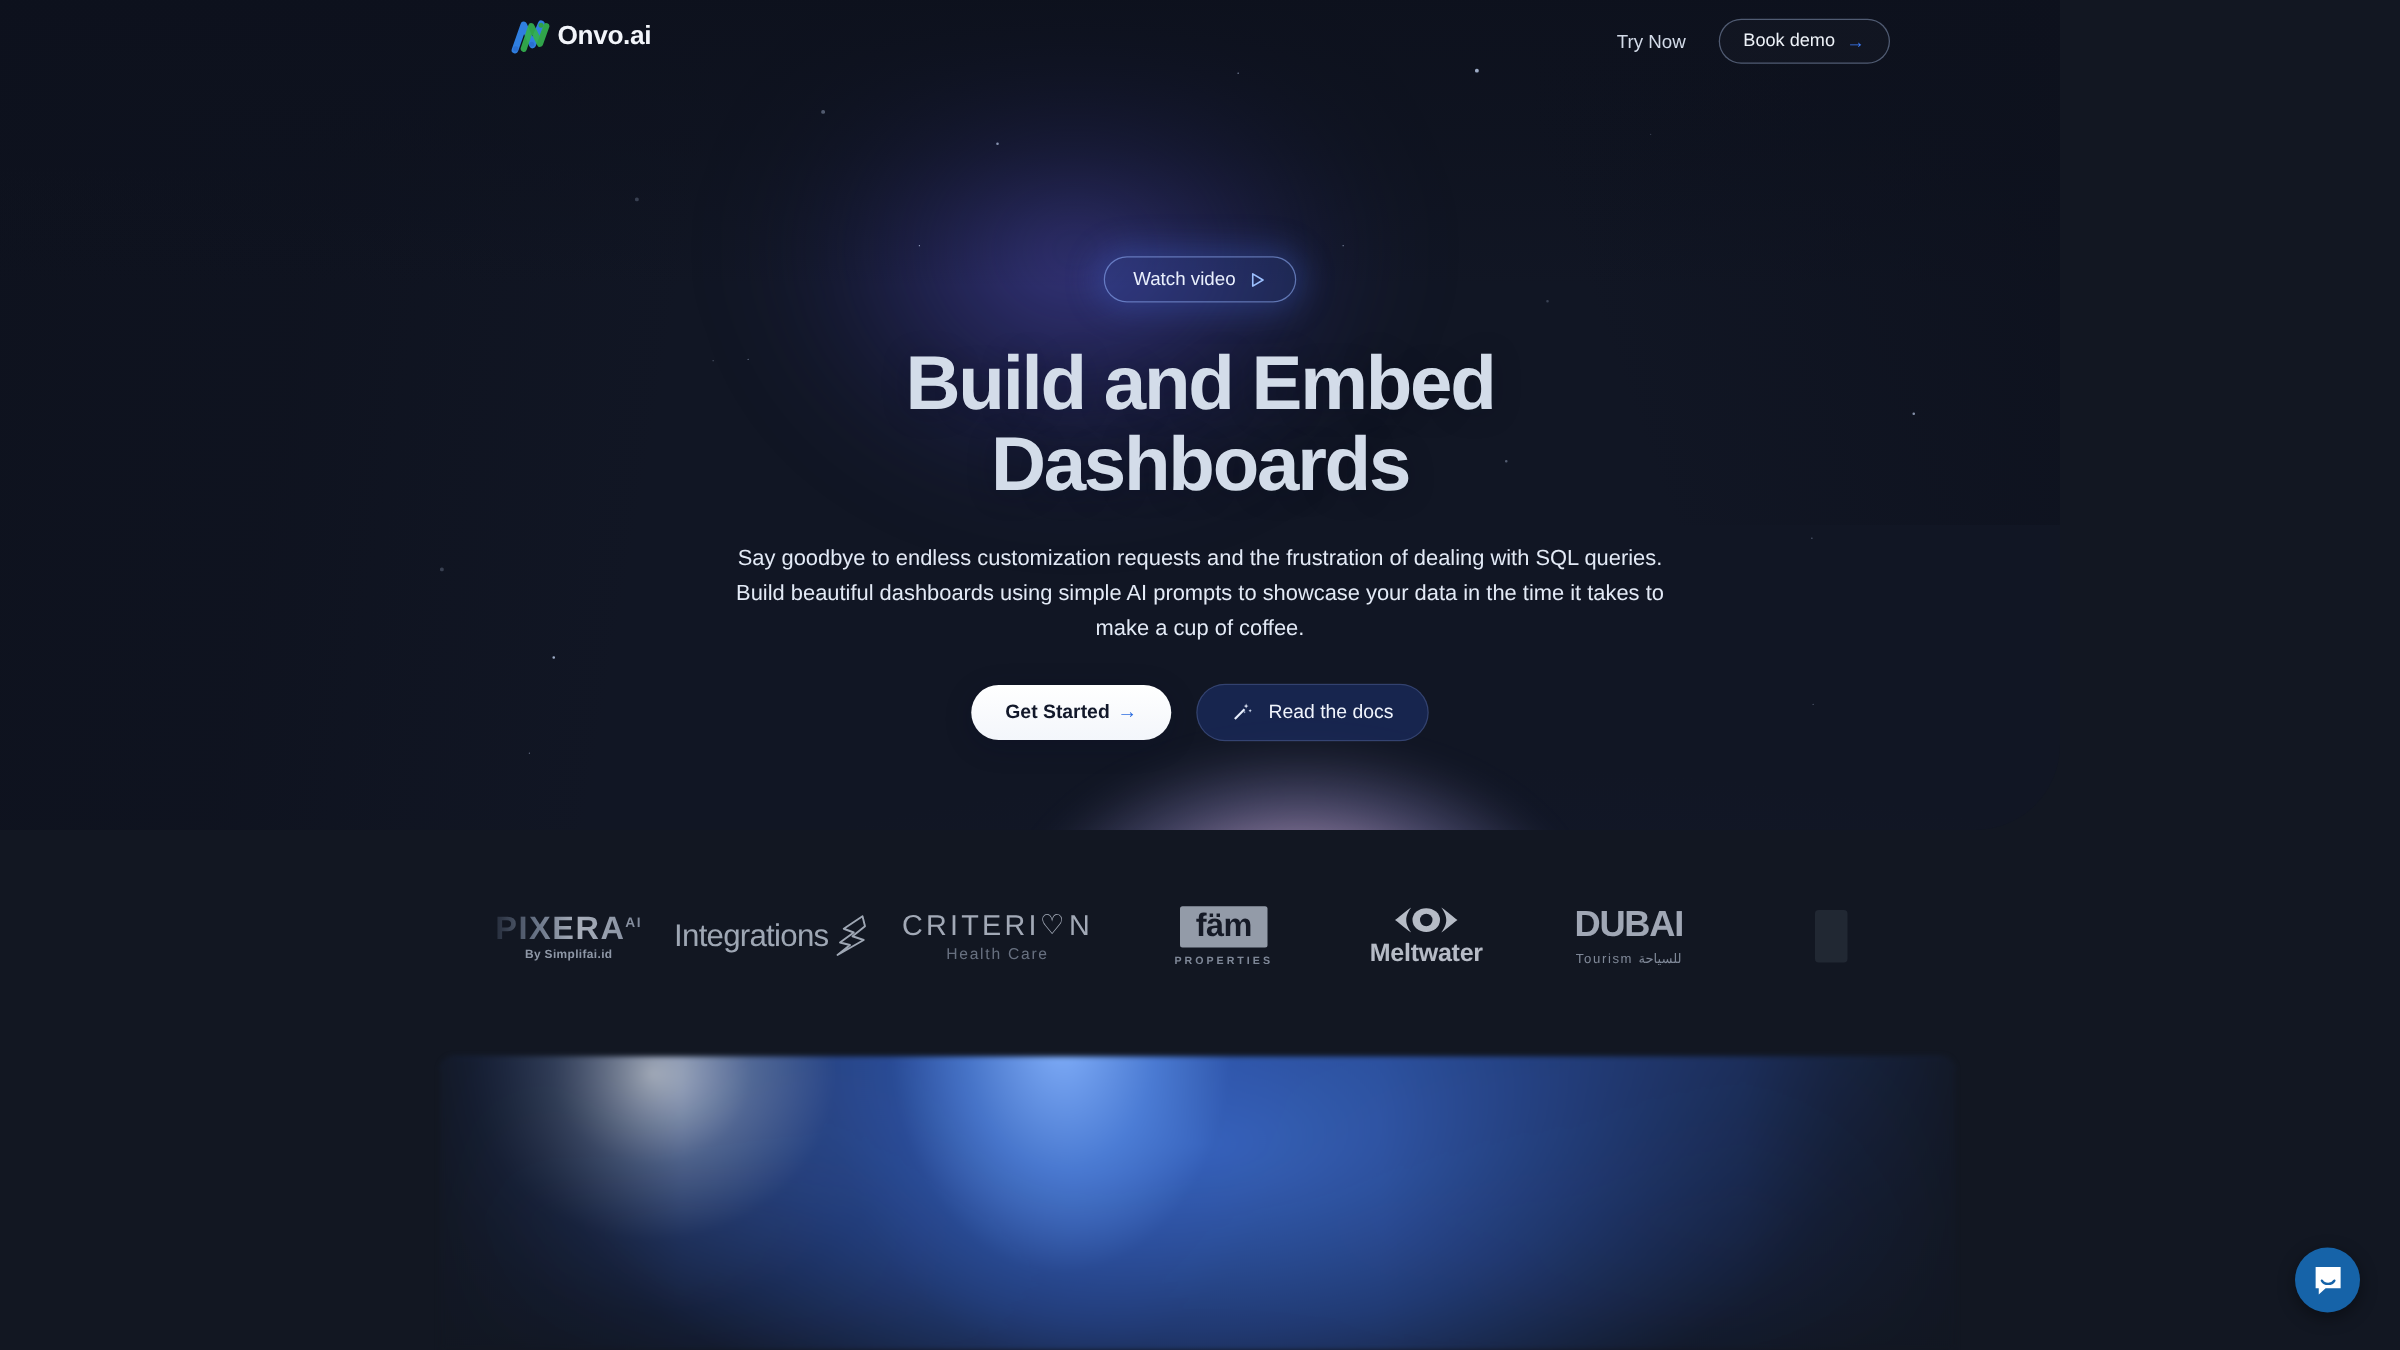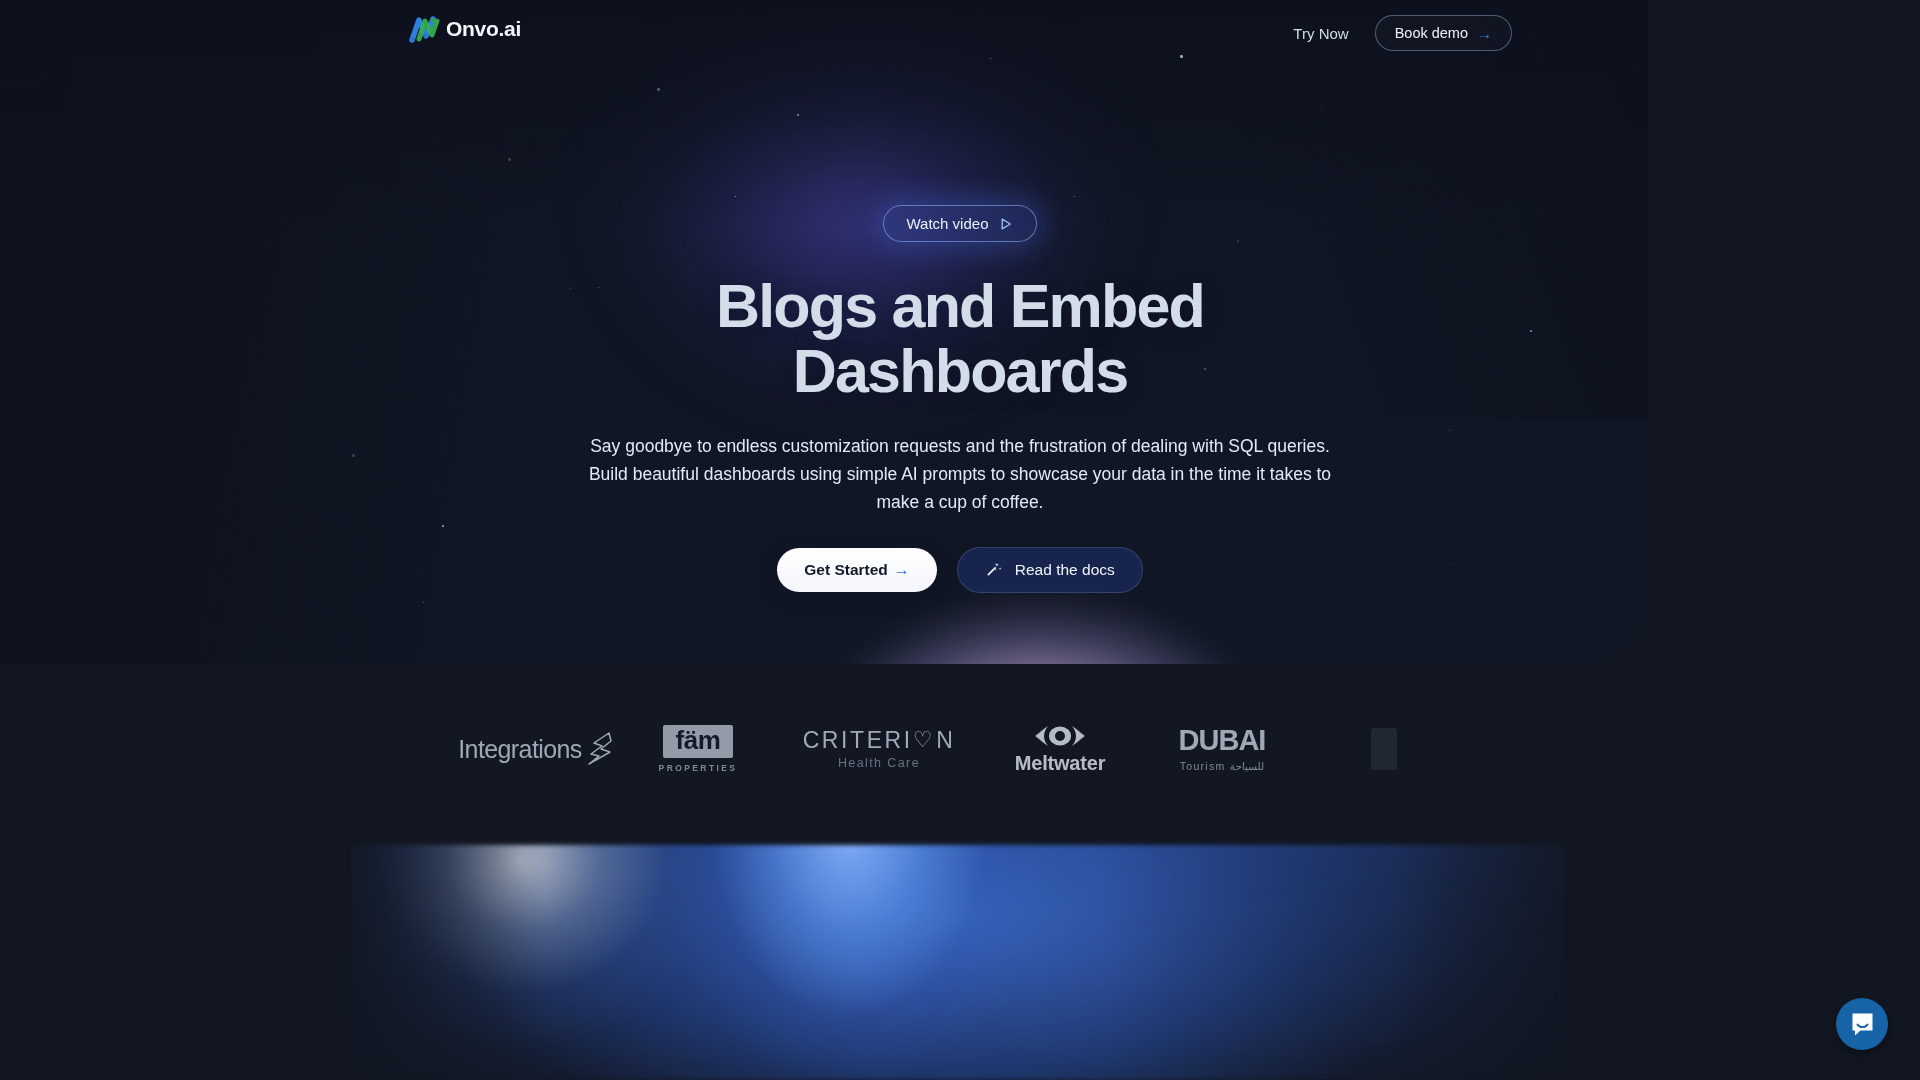--- a/index.html
+++ b/index.html
@@ -239,21 +239,21 @@
   <div class="hero-content">
 
     <div class="watch-pill">
       <span>Watch video</span>
       <svg width="14" height="14" viewBox="0 0 14 14">
         <path d="M3.2 2.1 L11.4 7 L3.2 11.9 Z" fill="none" stroke="#9cc0ff" stroke-width="1.3" stroke-linejoin="round"></path>
       </svg>
     </div>
 
     <h1 class="hero-title">
-      <span>Blogs and Embed</span><br>
+      <span>Build and Embed</span><br>
       <span>Dashboards</span>
     </h1>
 
     <p class="hero-sub">Say goodbye to endless customization requests and the frustration of dealing with SQL queries. Build beautiful dashboards using simple AI prompts to showcase your data in the time it takes to make a cup of coffee.</p>
 
     <div class="cta-row">
       <div class="btn-primary">
         <span>Get Started</span>
         <span style="color:#2f6fe0;font-size:16px;line-height:1">→</span>
       </div>
@@ -264,49 +264,55 @@
           <path d="M16.0 6.6 l.4 1.05 1.05.4 -1.05.4 -.4 1.05 -.4-1.05 -1.05-.4 1.05-.4 Z" fill="#dce7fb"></path>
           <path d="M11.3 8.0 l.3 .85 .85 .3 -.85 .3 -.3 .85 -.3-.85 -.85-.3 .85-.3 Z" fill="#cfdcf8" opacity=".85"></path>
         </svg>
         <span>Read the docs</span>
       </div>
     </div>
   </div>
 
   <div class="logos">
 
+    <div class="logo-item">
+      <div class="lg-pixera">
+        <div class="p1"><span>PIXERA</span><sup>AI</sup></div>
+        <div class="p2">By Simplifai.id</div>
+      </div>
+    </div>
 
     <div class="logo-item">
       <div class="lg-astra">
         <span>Integrations</span>
         <svg width="30" height="34" viewBox="0 0 30 34">
           <path d="M25 1 L10 11 L18 14 L7 22 L15 24 L5 32 L26 20 L17 17 L27 9 Z" fill="none" stroke="#c2cbd9" stroke-width="1.5" stroke-linejoin="round"></path>
         </svg>
-      </div>
-    </div>
-
-    <div class="logo-item">
-      <div class="lg-fam">
-        <div class="fbox">fäm</div>
-        <div class="fsub">PROPERTIES</div>
       </div>
     </div>
 
     <div class="logo-item" style="width:200px">
       <div class="lg-criterion">
         <div class="c1">
           <span>CRITERI</span>
           <span style="font-size:22px;margin:0 1px 0 0">♡</span>
           <span>N</span>
         </div>
         <div class="c2">Health Care</div>
       </div>
     </div>
 
     <div class="logo-item">
+      <div class="lg-fam">
+        <div class="fbox">fäm</div>
+        <div class="fsub">PROPERTIES</div>
+      </div>
+    </div>
+
+    <div class="logo-item">
       <div class="lg-melt">
         <svg width="56" height="24" viewBox="0 0 56 24">
           <path d="M16 2 C10 6 6 10 3 12 C6 14 10 18 16 22 C13 18 12 15 12 12 C12 9 13 6 16 2 Z" fill="#e0e6f0"></path>
           <path d="M40 2 C46 6 50 10 53 12 C50 14 46 18 40 22 C43 18 44 15 44 12 C44 9 43 6 40 2 Z" fill="#e0e6f0"></path>
           <ellipse cx="28" cy="12" rx="11" ry="9.5" fill="#e0e6f0"></ellipse>
           <ellipse cx="28" cy="12" rx="5" ry="5" fill="#151b28"></ellipse>
         </svg>
         <div class="mname">Meltwater</div>
       </div>
     </div>

